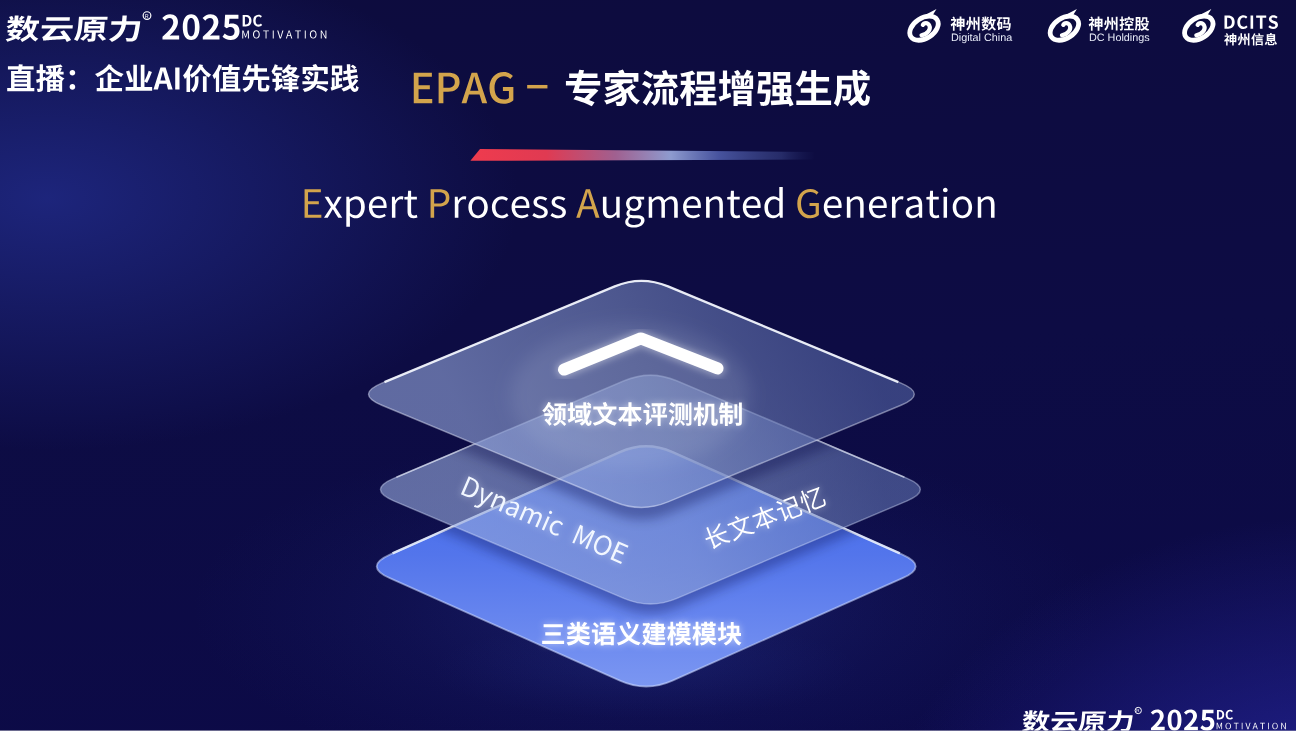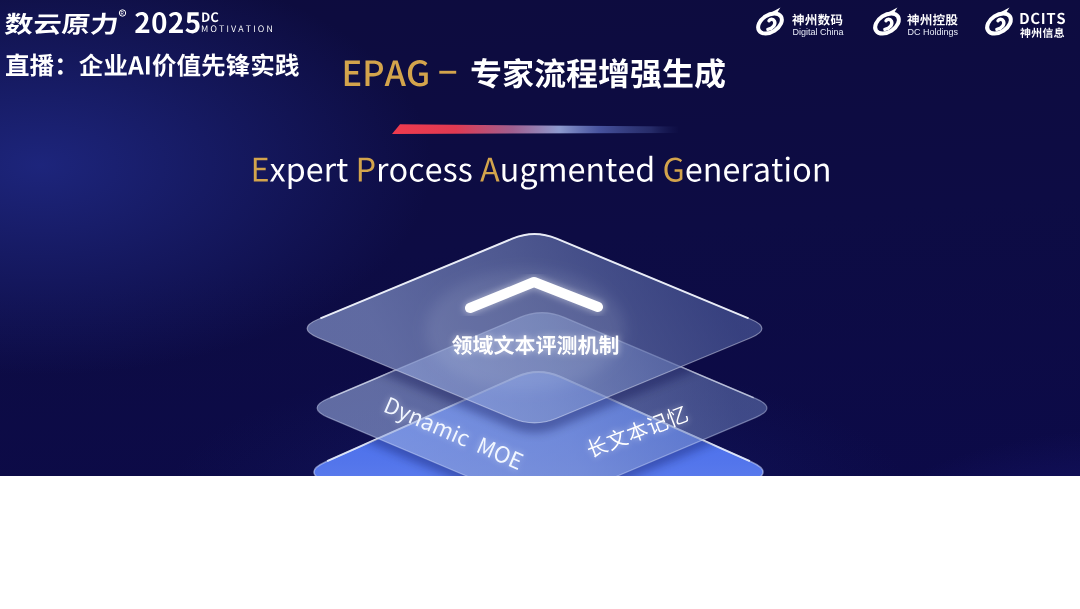--- a/index.html
+++ b/index.html
@@ -1,15 +1,15 @@
 <!DOCTYPE html>
 <html><head><meta charset="utf-8">
 <style>
 html,body{margin:0;padding:0;}
-#page{position:relative;width:1080px;height:476px;overflow:hidden;
+#page{position:relative;width:1080px;height:609px;overflow:hidden;
 background:
  radial-gradient(ellipse 560px 300px at 40px 165px, rgba(33,43,138,0.8), rgba(33,43,138,0) 70%),
  radial-gradient(ellipse 530px 380px at 1125px 710px, rgba(42,42,170,0.84), rgba(42,42,170,0) 74%),
  radial-gradient(ellipse 240px 55px at 538px 558px, rgba(60,90,210,0.09), rgba(60,90,210,0) 75%),
  linear-gradient(175deg, #0d0c3e 0%, #0d0c44 50%, #0c0a48 100%);
 font-family:"Liberation Sans", sans-serif;}
 svg{position:absolute;left:0;top:0;}
 </style></head>
 <body>
 <div id="page">

